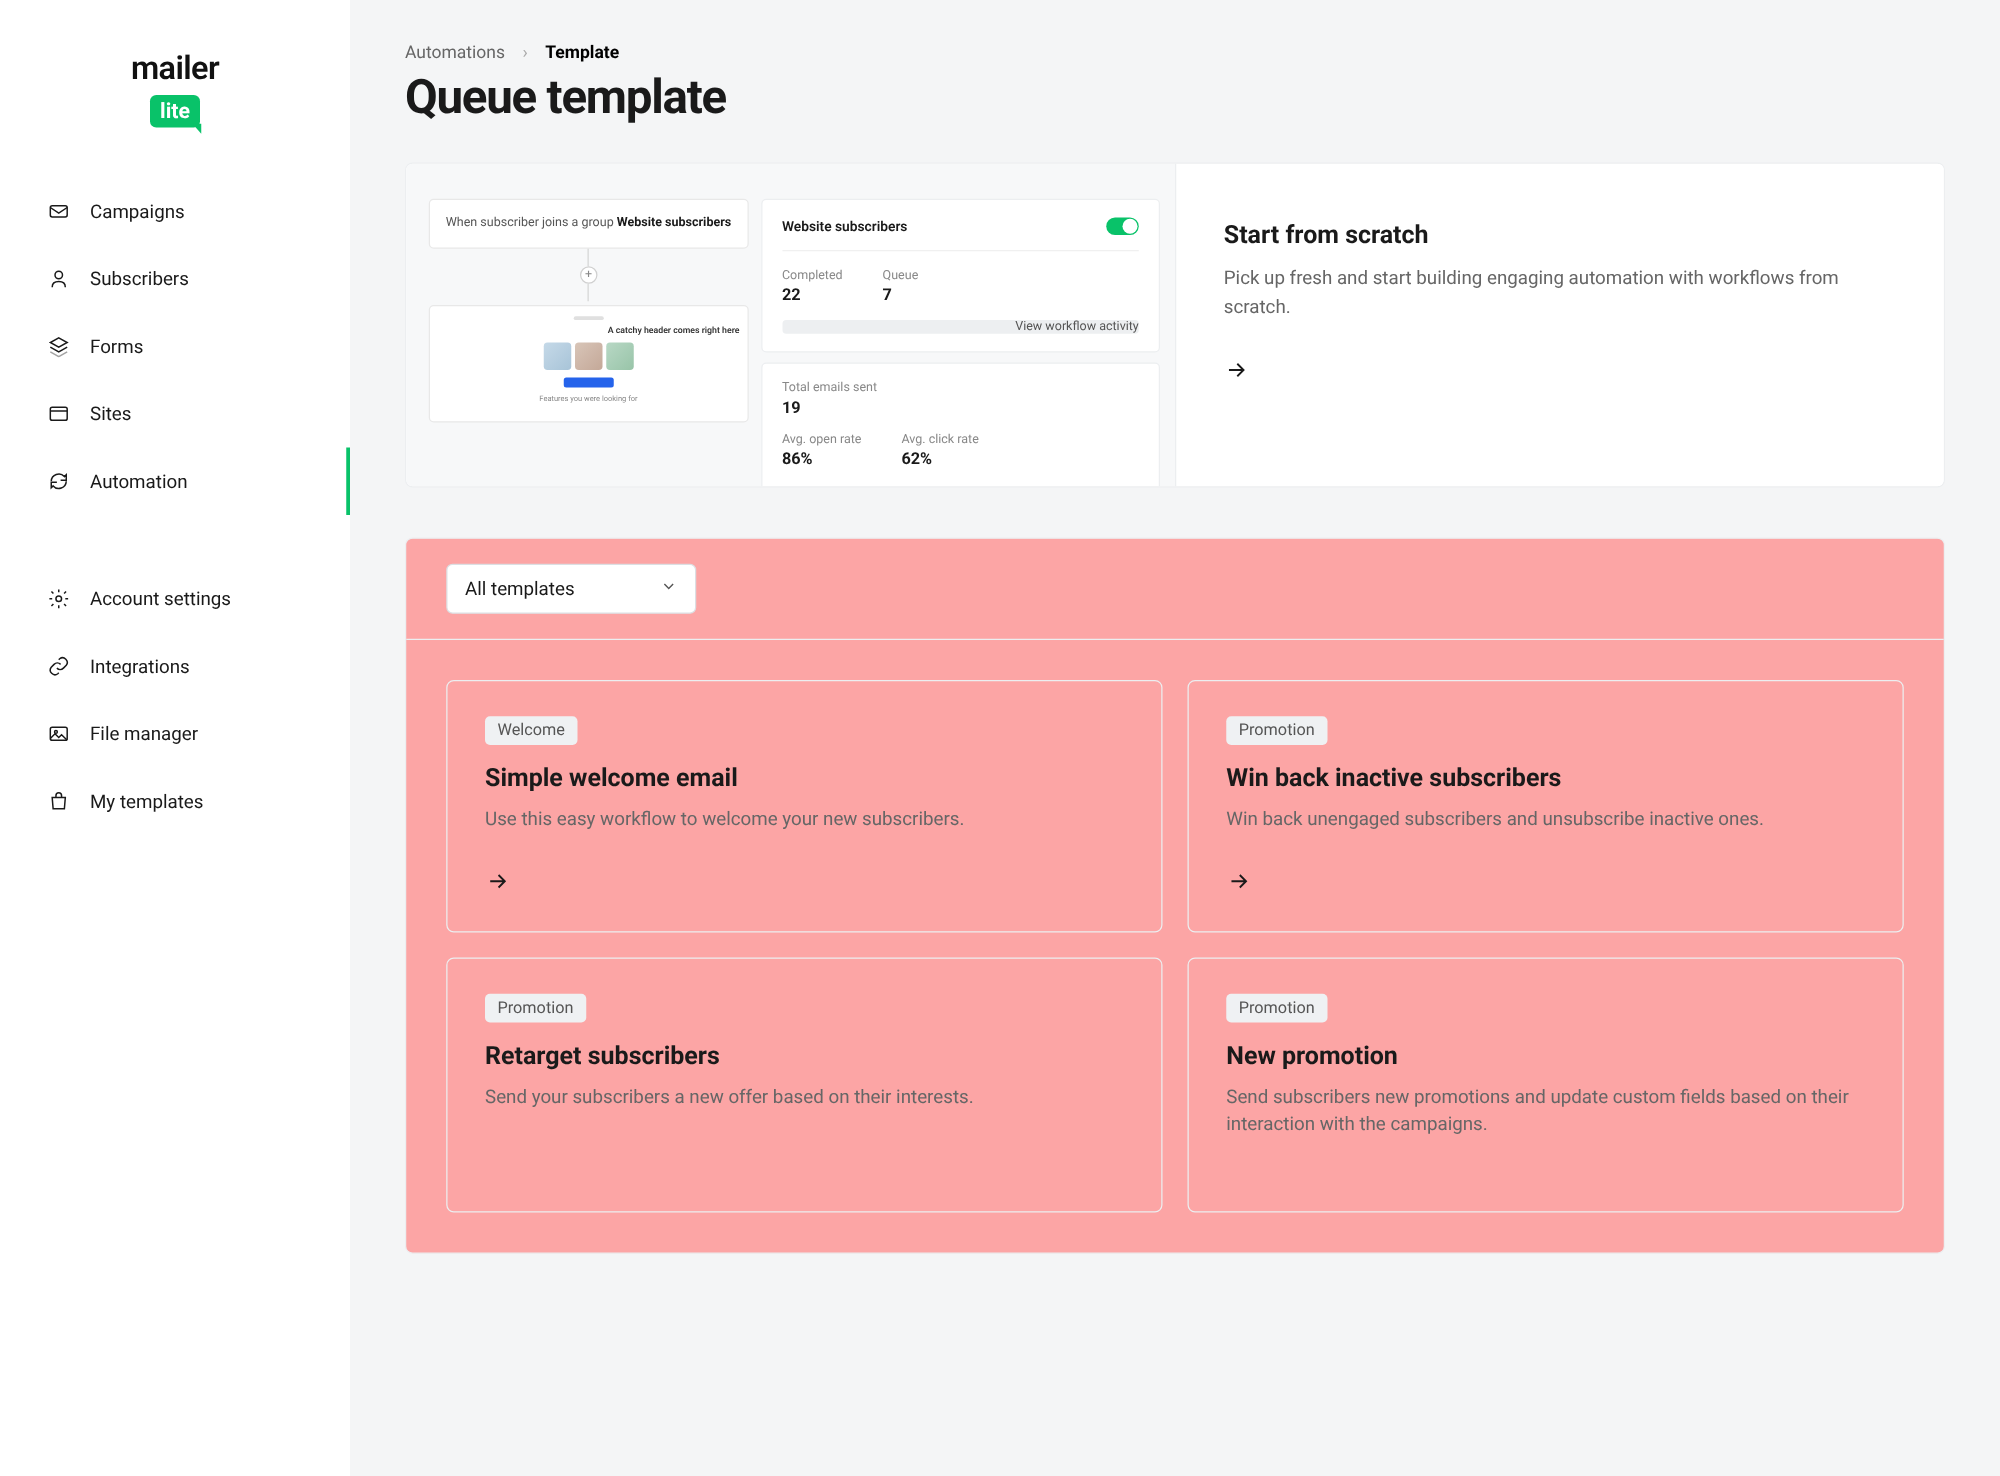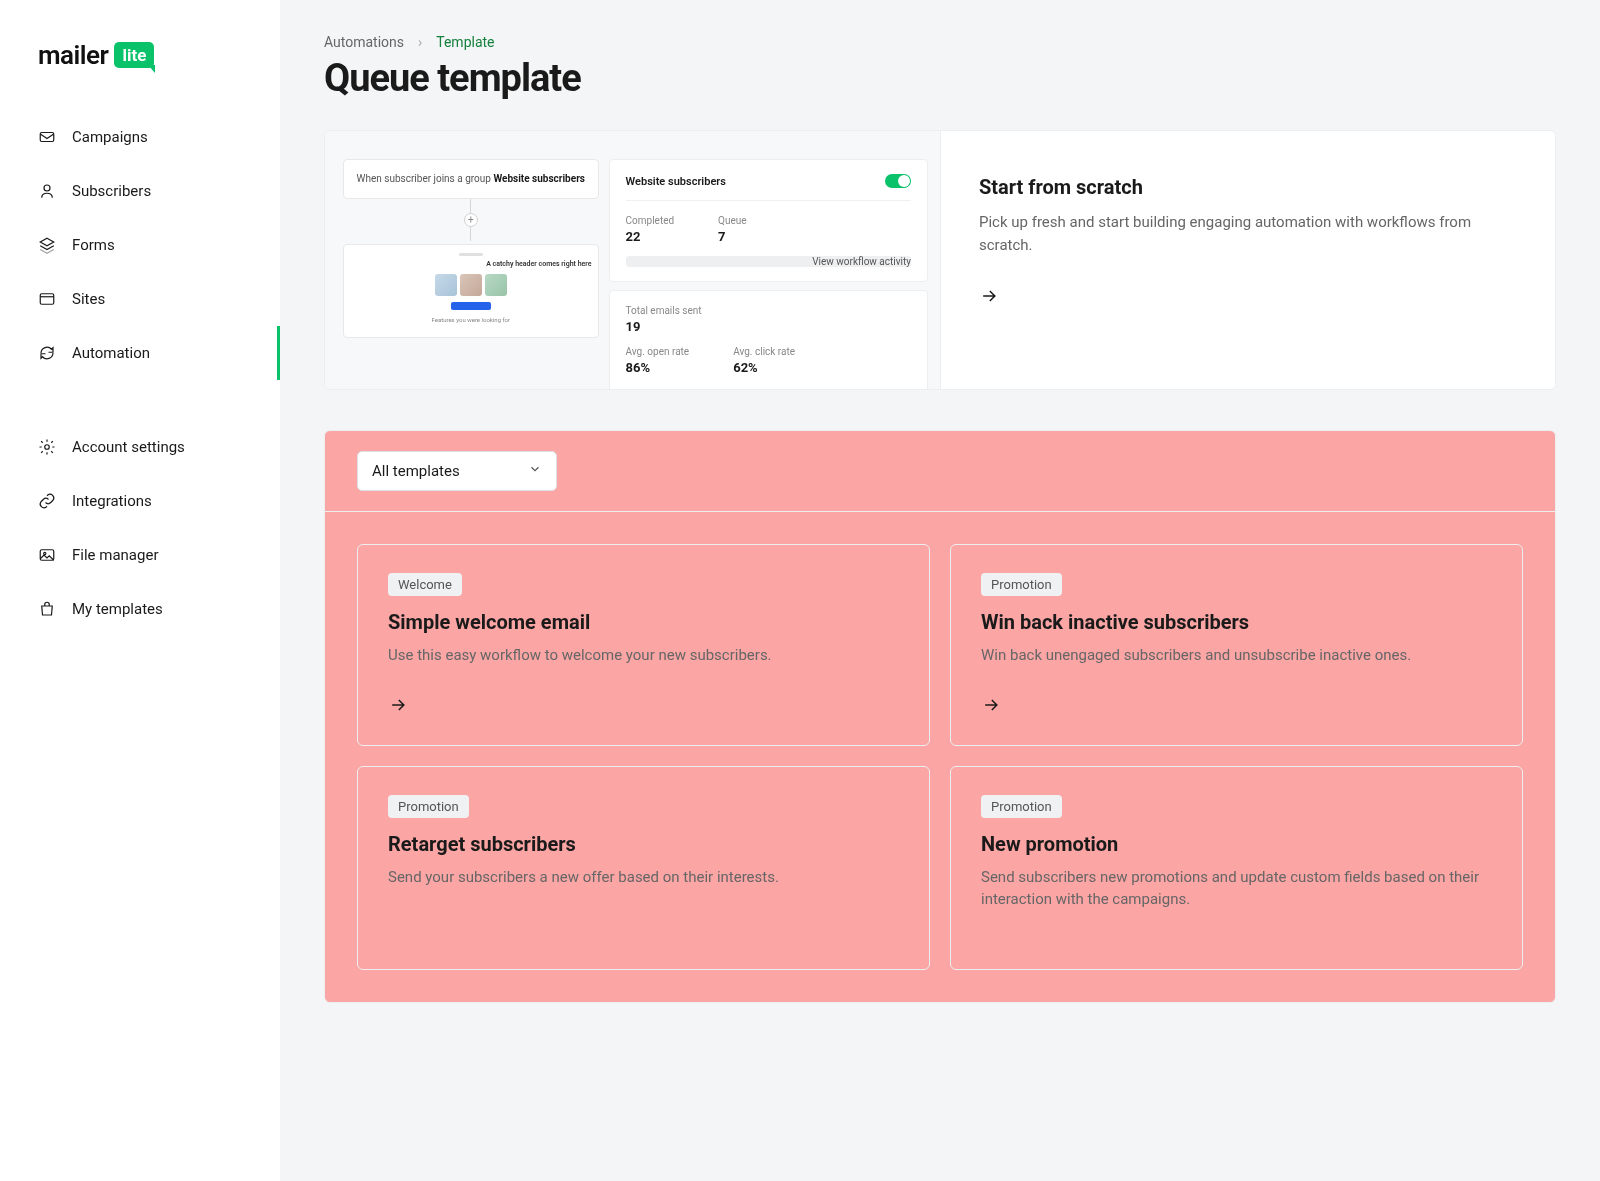--- a/index.html
+++ b/index.html
@@ -15,20 +15,21 @@
   width: 280px;
   background: #fff;
   padding: 30px 0 0 0;
   flex-shrink: 0;
 }
 .logo {
   padding: 10px 38px 40px 38px;
   display: flex;
   align-items: center;
   gap: 6px;
+  flex-direction: column;
 }
 .logo-text { font-size: 26px; font-weight: 600; letter-spacing: -0.5px; color: #111; }
 .logo-badge {
   background: #09c269;
   color: #fff;
   font-weight: 700;
   font-size: 17px;
   padding: 3px 8px;
   border-radius: 5px;
   position: relative;
@@ -66,21 +67,21 @@
 .nav-icon svg { width: 18px; height: 18px; stroke: #1a1a1a; stroke-width: 1.6; fill: none; }
 .main { flex: 1; padding: 34px 44px; }
 .breadcrumb {
   display: flex;
   align-items: center;
   gap: 14px;
   font-size: 14px;
   color: #666;
   margin-bottom: 6px;
 }
-.breadcrumb .curr { color: #15803d; font-weight: 400; }
+.breadcrumb .curr { color: #000000; font-weight: 700; }
 .breadcrumb-chevron { color: #aaa; }
 h1 { font-size: 38px; font-weight: 700; letter-spacing: -1px; margin-bottom: 30px; }
 .hero {
   display: flex;
   background: #fff;
   border-radius: 6px;
   overflow: hidden;
   border: 1px solid #eceef0;
   margin-bottom: 40px;
   height: 260px;
@@ -128,21 +129,21 @@
 .wf-foot{font-size:6px;color:#888;text-align:center;margin-top:6px;}
 .stat-col { width: 55%; }
 .stat-card {
   background:#fff;border:1px solid #eceef0;border-radius:4px;
   padding:14px 16px;font-size:11px;margin-bottom:8px;
 }
 .stat-head{display:flex;justify-content:space-between;align-items:center;margin-bottom:14px;padding-bottom:12px;border-bottom:1px solid #f0f0f0;}
 .stat-head-title{font-weight:600;font-size:11px;}
 .toggle{width:26px;height:14px;border-radius:7px;background:#09c269;position:relative;}
 .toggle::after{content:"";position:absolute;right:1px;top:1px;width:12px;height:12px;background:#fff;border-radius:50%;}
-.stat-row{display:flex;gap:44px;margin-bottom:12px;}
+.stat-row{display:flex;gap:32px;margin-bottom:12px;}
 .stat-item .lbl{color:#888;font-size:10px;margin-bottom:3px;}
 .stat-item .val{font-weight:700;font-size:13px;}
 .stat-btn{background:#edeff1;border-radius:3px;padding:0;text-align:right;font-size:10px;color:#555;}
 .hero-right {
   width: 50%;
   background: #fff;
   border-left: 1px solid #eceef0;
   padding: 44px 38px 30px 38px;
   display: flex;
   flex-direction: column;

